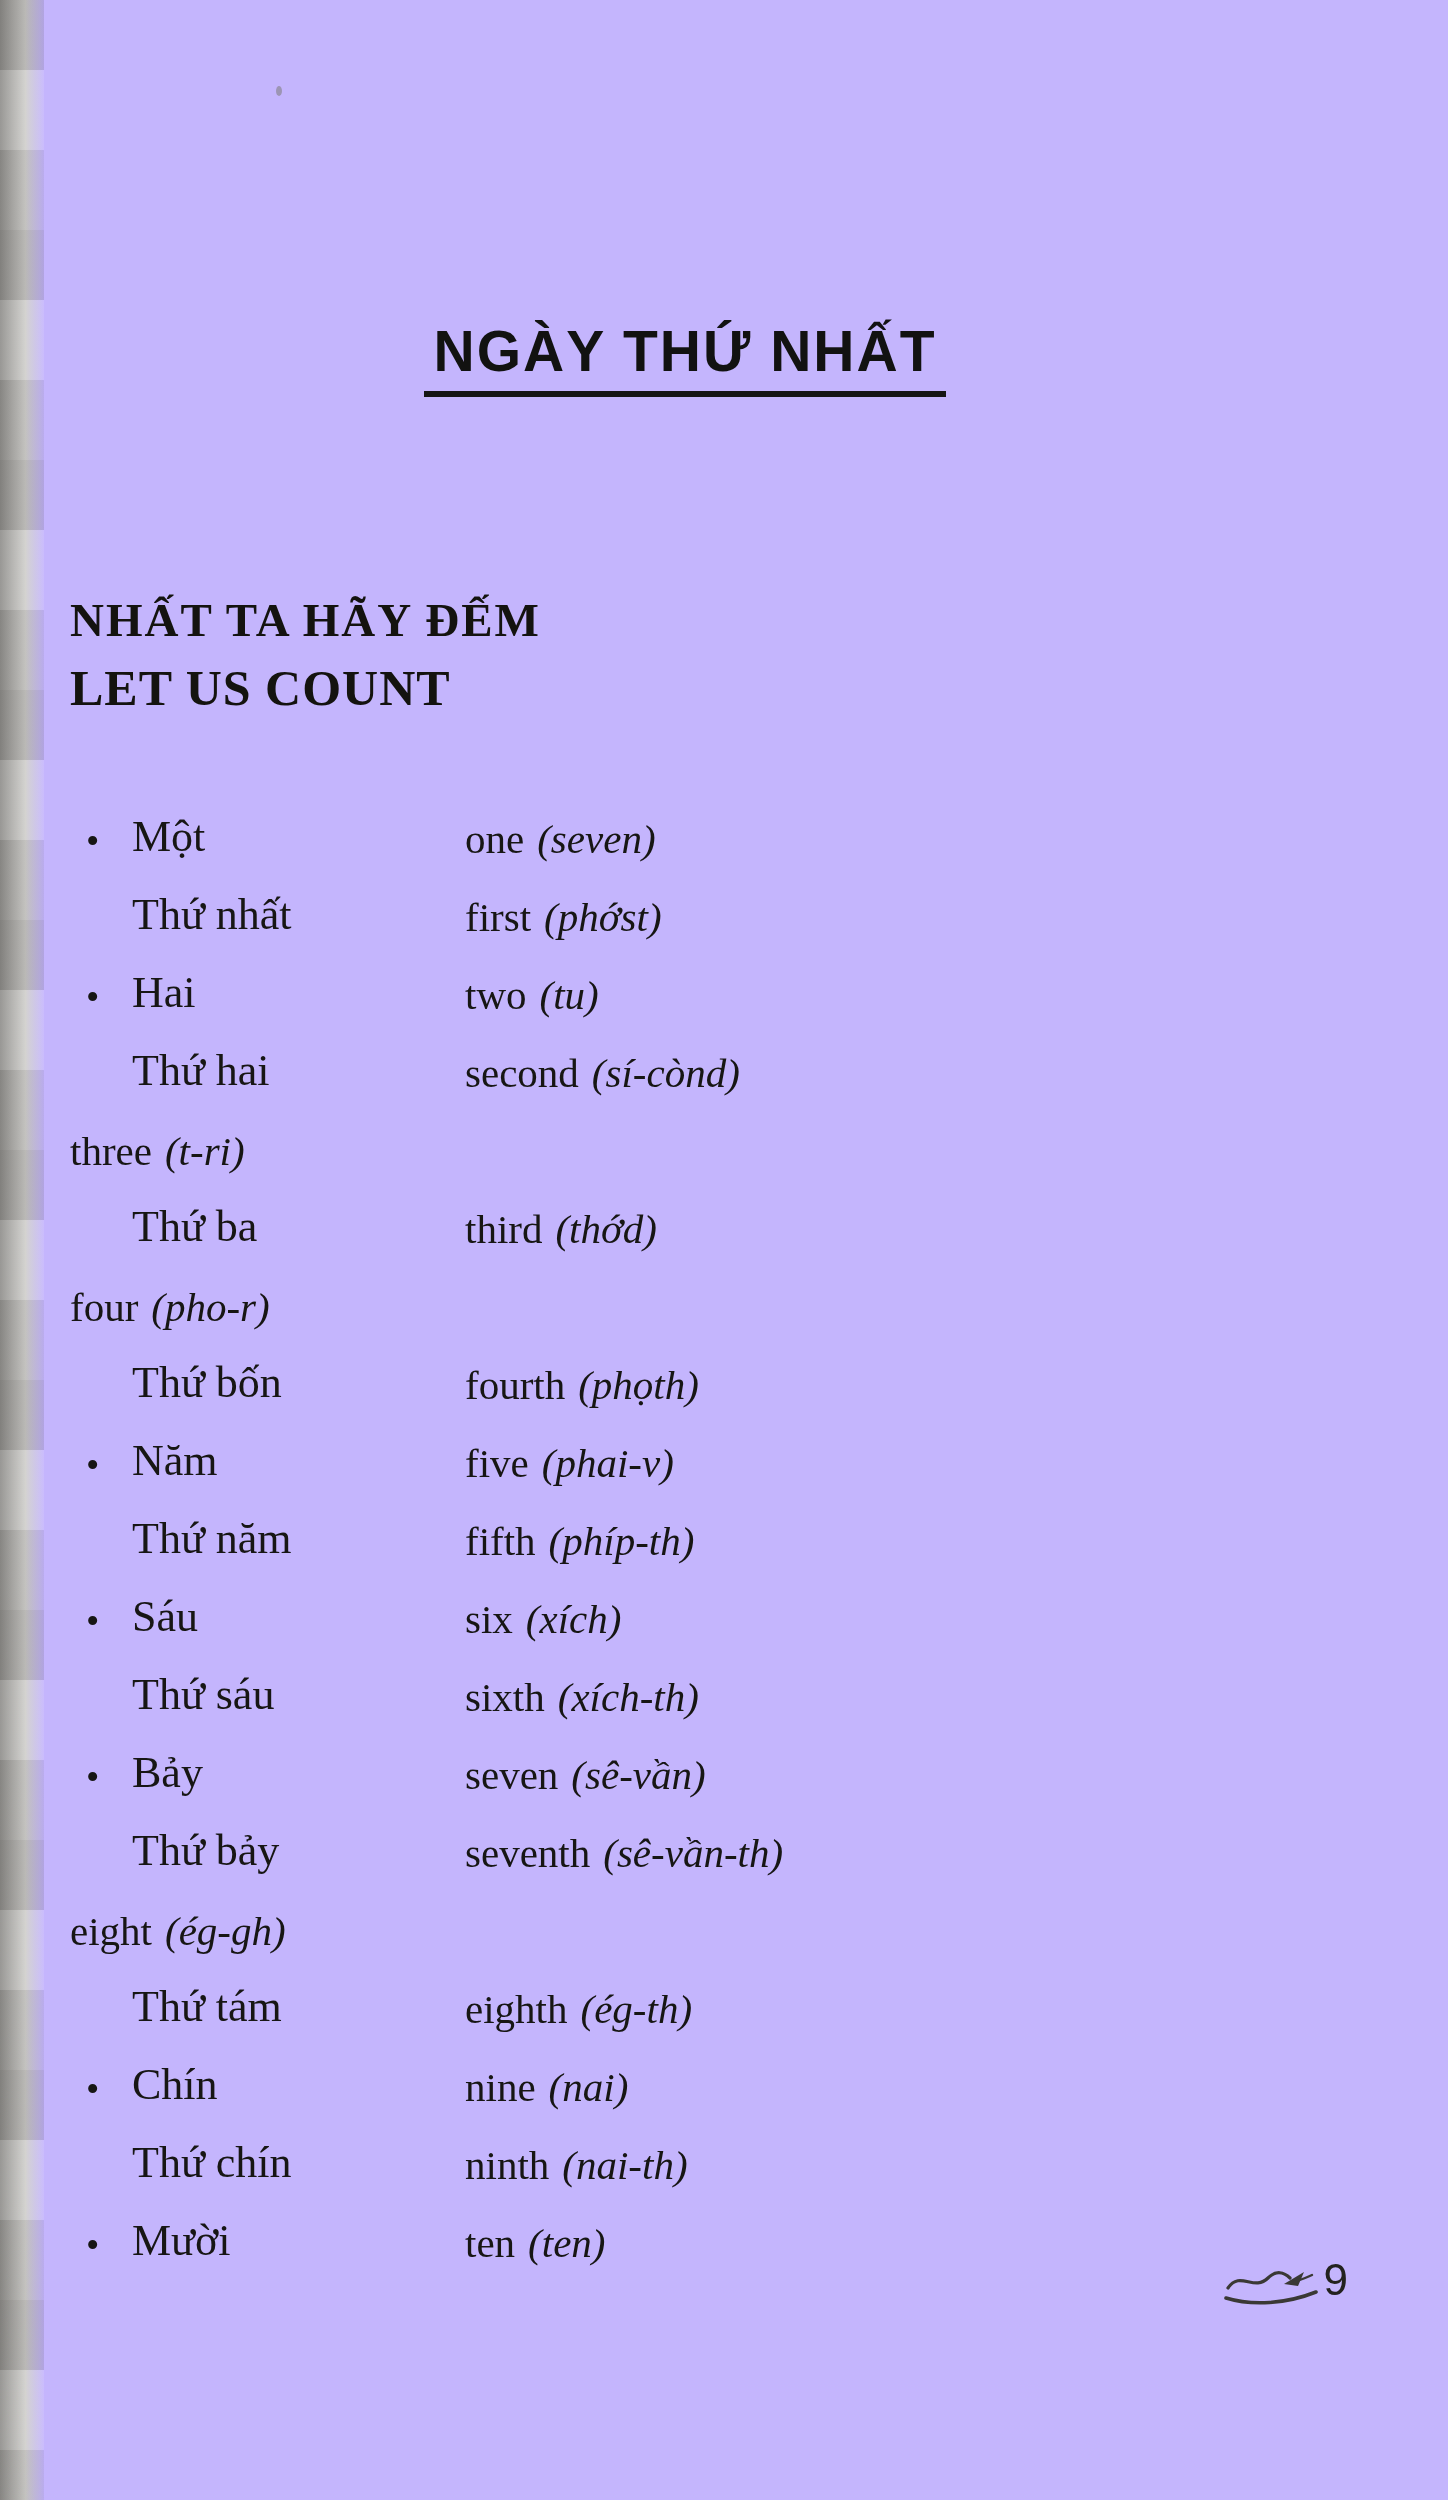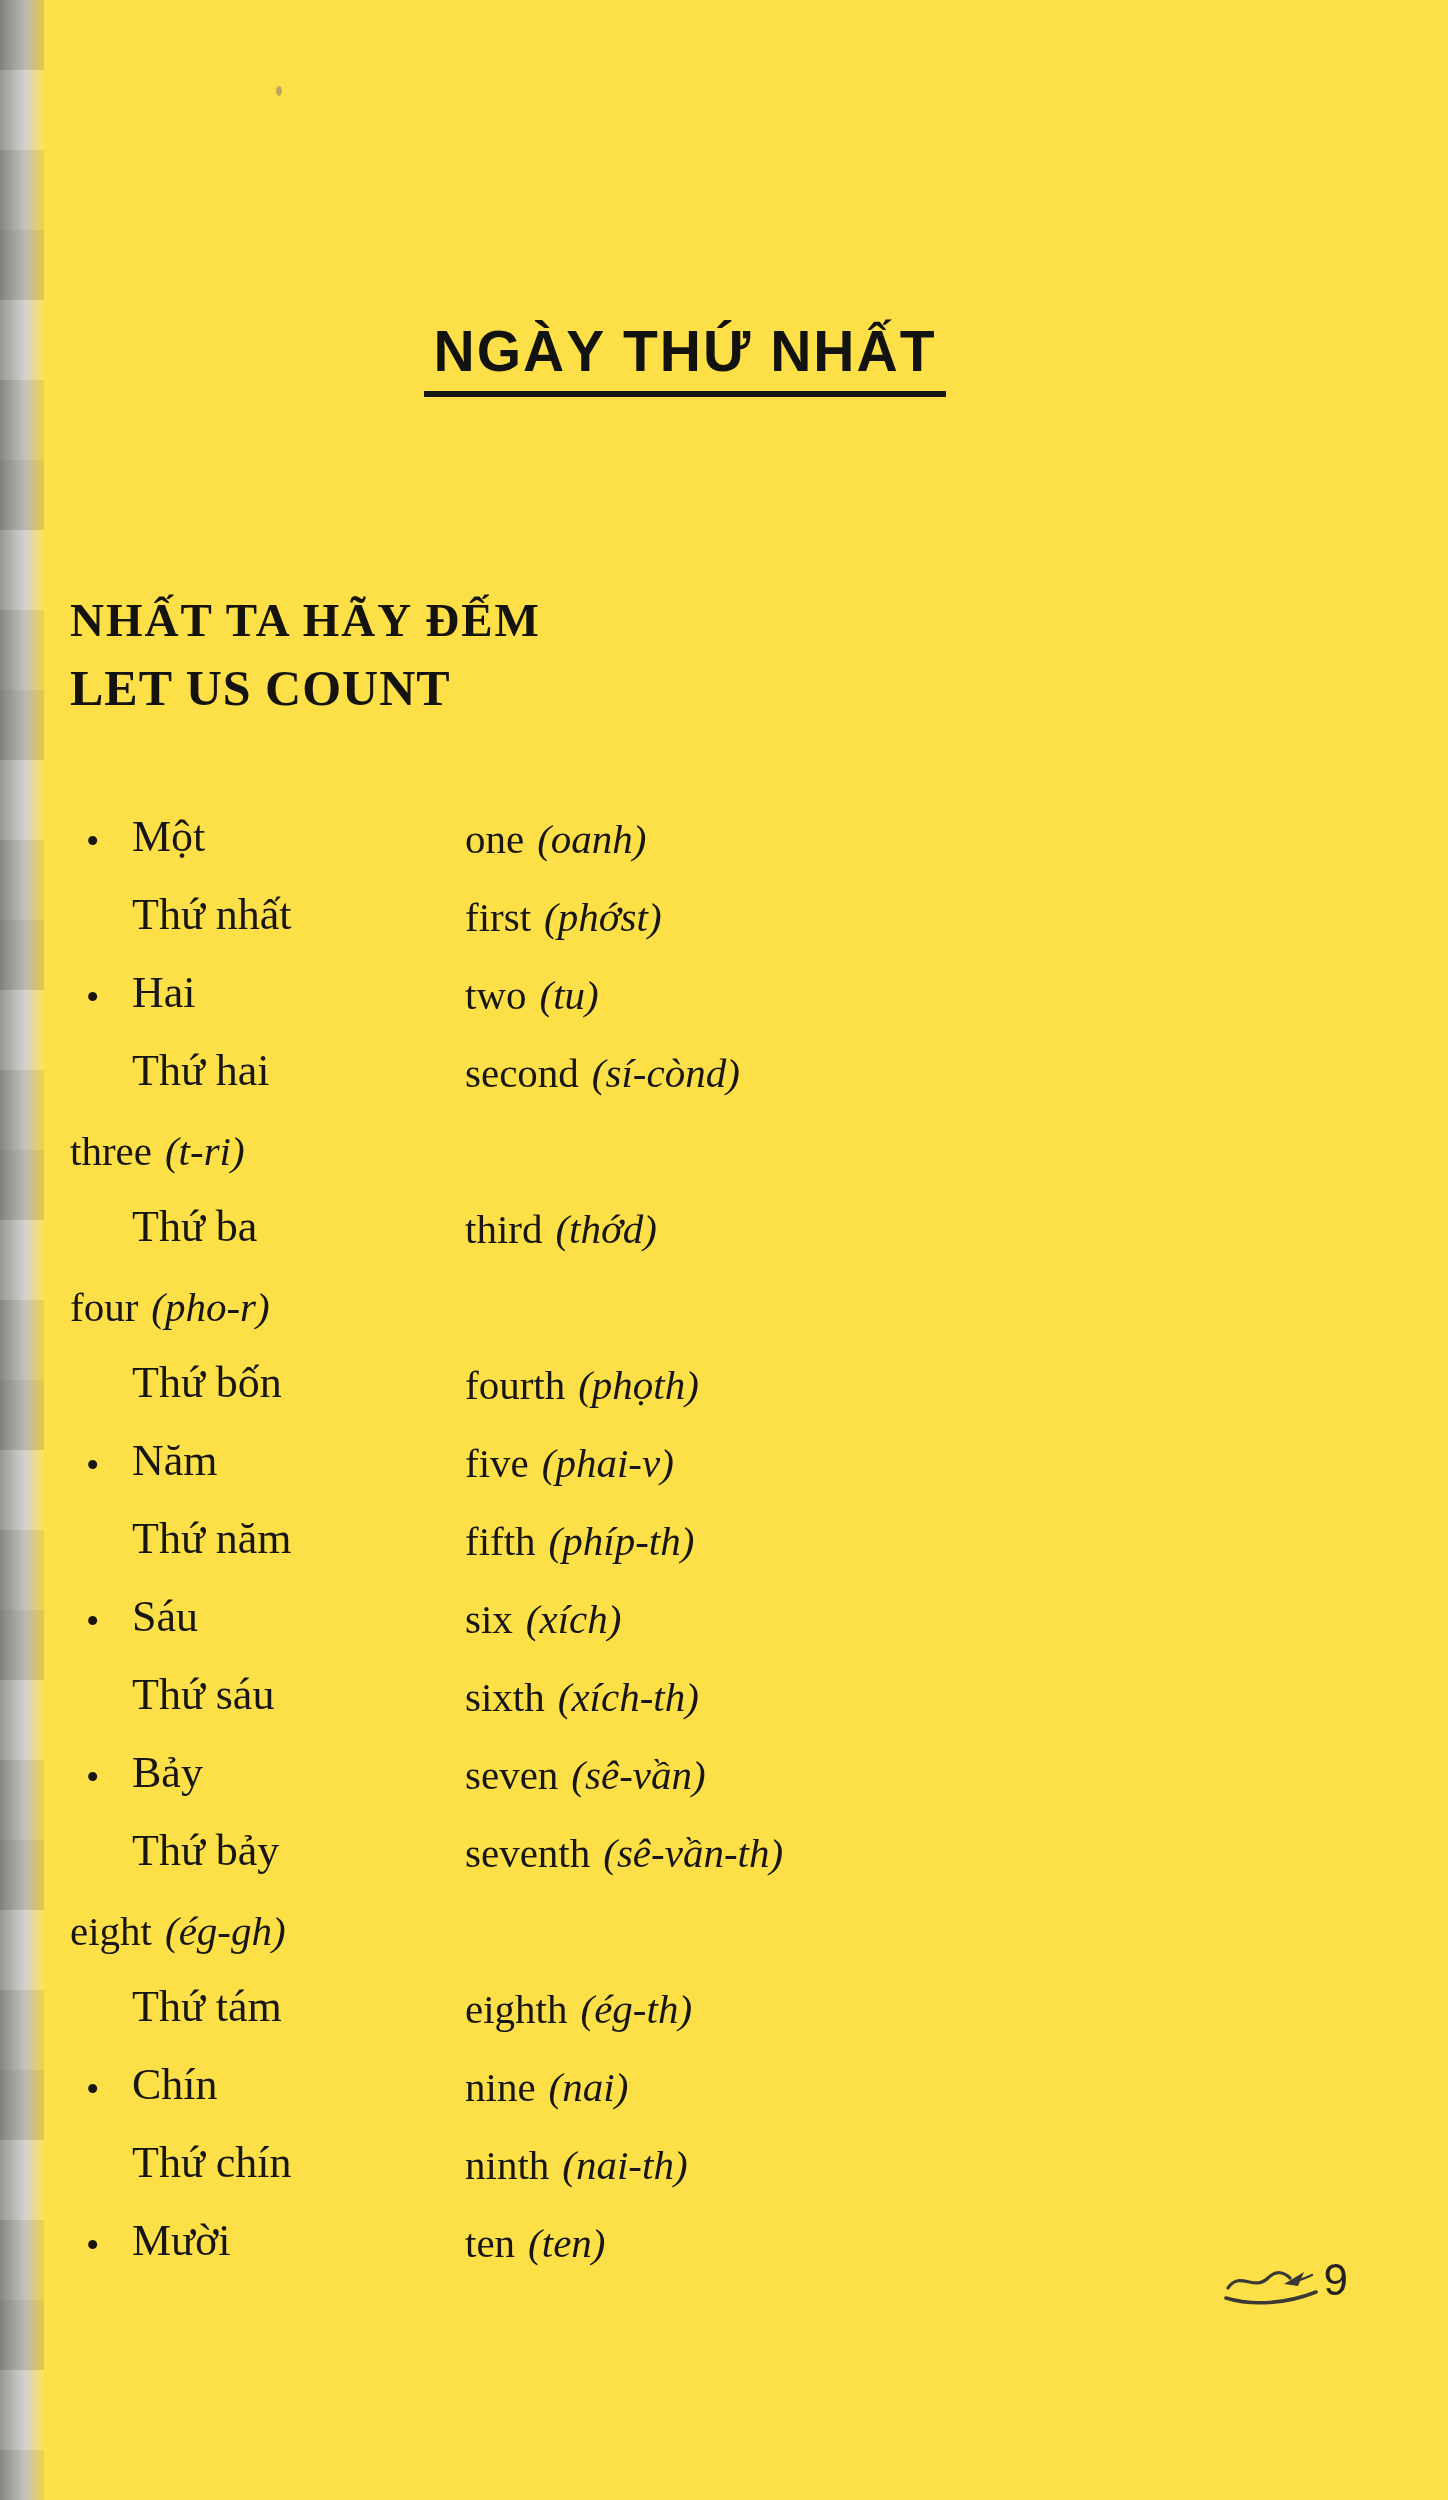--- a/index.html
+++ b/index.html
@@ -1,21 +1,21 @@
 <!DOCTYPE html>
 <html><head>
 <meta charset="utf-8">
 <style>
   html, body { margin: 0; padding: 0; background: #e8e8e6; }
   .page {
     position: relative;
     width: 1448px;
     height: 2500px;
     margin: 0 auto;
-    background: #fde047;
+    background: #c4b5fd;
     font-family: "Liberation Serif", serif;
     color: #171614;
     overflow: hidden;
   }
   
   .scan-edge {
     position: absolute;
     left: 0; top: 0; bottom: 0;
     width: 44px;
     background: linear-gradient(to right,
@@ -134,21 +134,21 @@
       <h2 class="heading-vi">NHẤT TA HÃY ĐẾM</h2>
       <h3 class="heading-en">LET US COUNT</h3>
     </div>
 
     <div class="count-list">
   <div class="row">
     <span class="vi-cell">
       <span class="bullet">•</span><span>Một</span>
     </span>
     <span class="en-cell">
-      <span>one</span><span class="pron">(oanh)</span>
+      <span>one</span><span class="pron">(seven)</span>
     </span>
   </div>
 
   <div class="row">
     <span class="vi-cell">
       <span class="bullet" style="visibility: hidden;">•</span><span>Thứ nhất</span>
     </span>
     <span class="en-cell">
       <span>first</span><span class="pron">(phớst)</span>
     </span>

